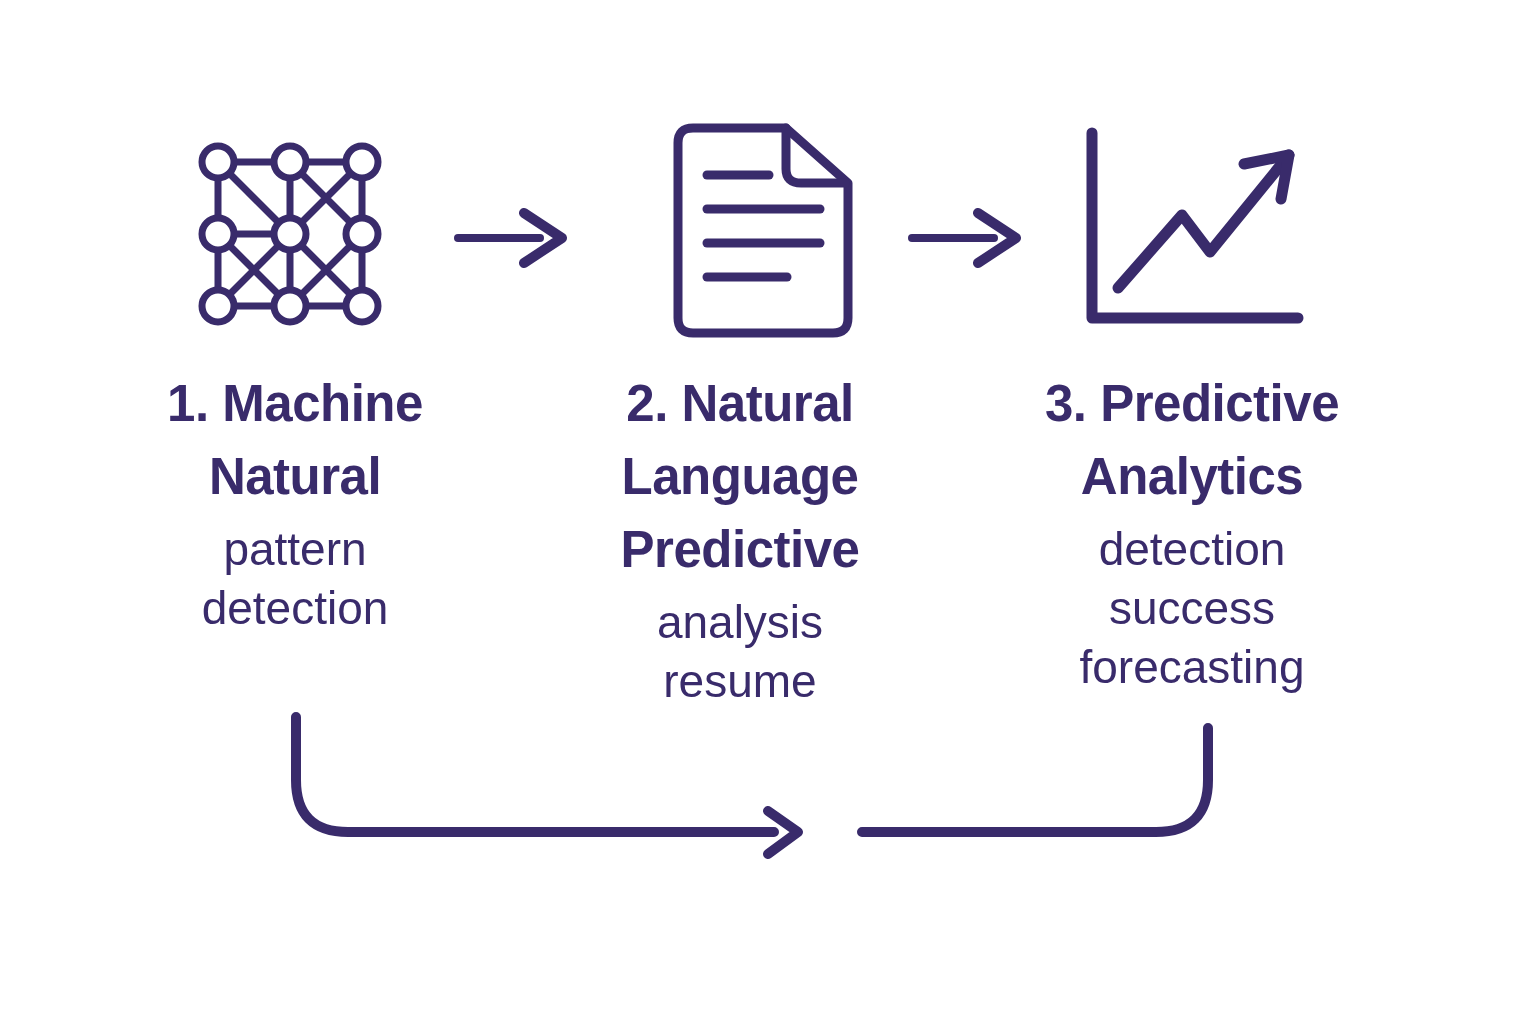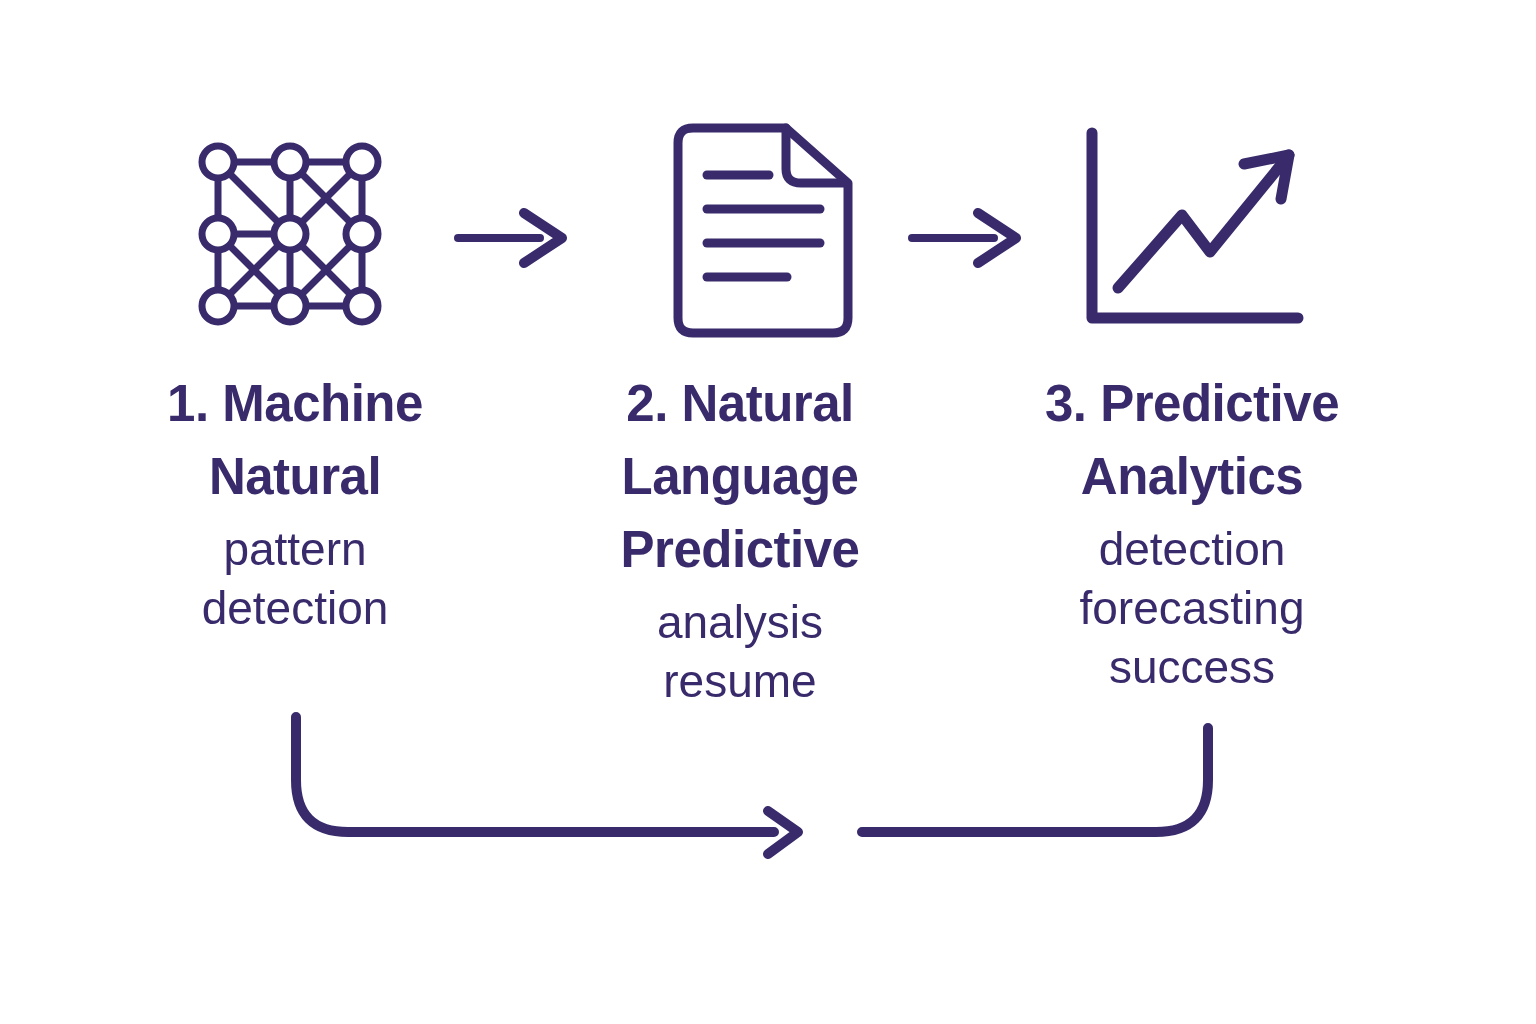--- a/index.html
+++ b/index.html
@@ -116,22 +116,22 @@
     </div>
   </div>
 
   <div class="step-col" style="left:967px; width:450px;">
     <div class="step-title">
       <span class="line">3. Predictive</span>
       <span class="line">Analytics</span>
     </div>
     <div class="step-subtitle">
       <span class="line">detection</span>
+      <span class="line">success</span>
       <span class="line">forecasting</span>
-      <span class="line">success</span>
     </div>
   </div>
 
   <svg class="abs" style="left:228px; top:693px;" width="1070" height="180" viewBox="0 0 1070 180" aria-hidden="true">
     <g>
       <path class="stroke" stroke-width="10" d="M68 24 V87 Q68 139 120 139 H546"></path>
       <path class="stroke" stroke-width="10" d="M540 118 L570 139 L540 161"></path>
     </g>
     <g>
       <path class="stroke" stroke-width="10" d="M980 35 V87 Q980 139 928 139 H634"></path>

